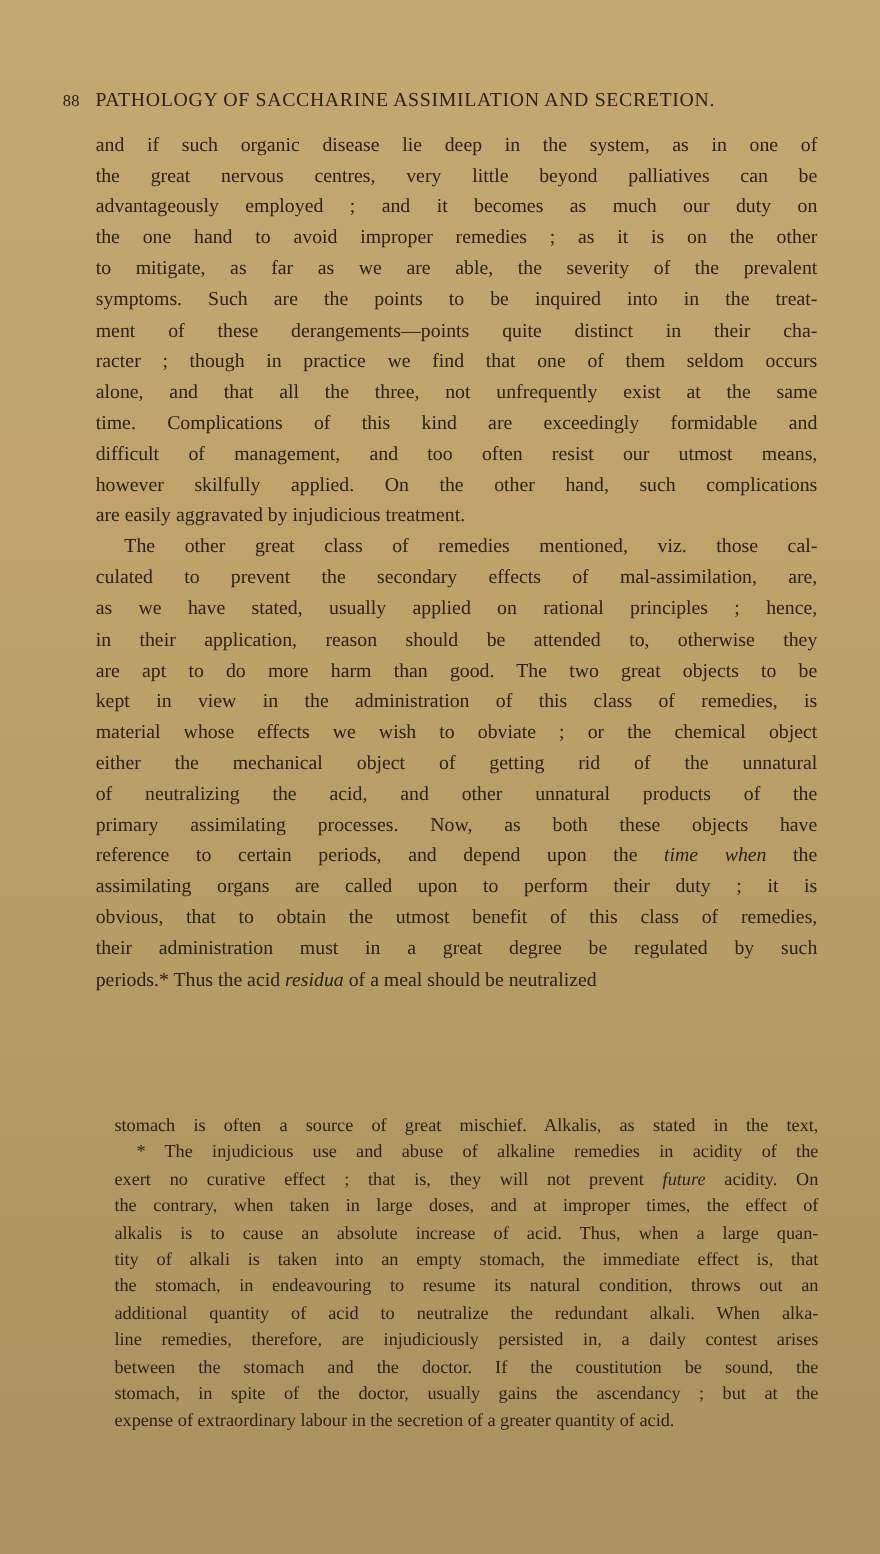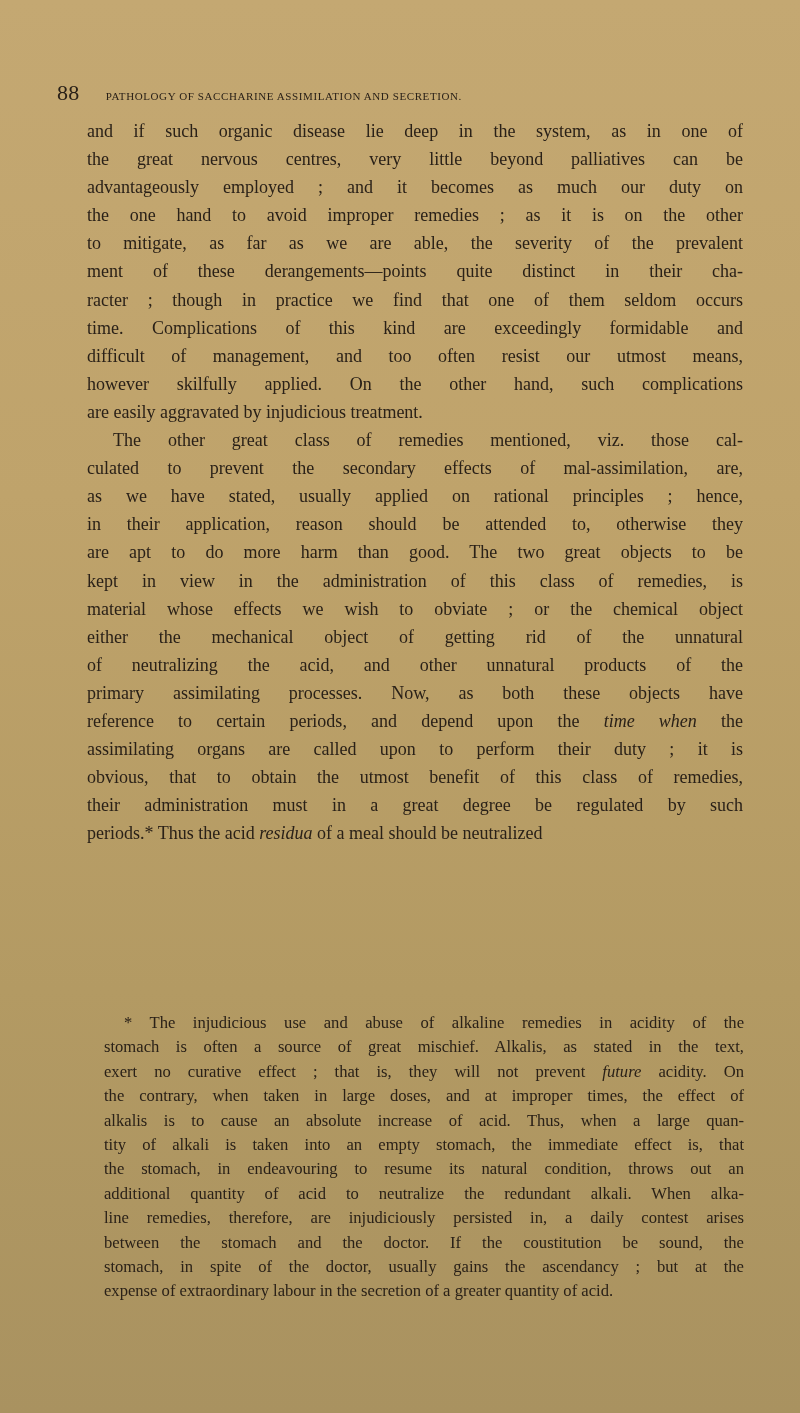--- a/index.html
+++ b/index.html
@@ -8,22 +8,22 @@
     background: linear-gradient(180deg, #c4a872 0%, #bfa36b 35%, #b39a63 70%, #a99260 100%);
     position: relative;
     font-family: "Liberation Serif", "DejaVu Serif", serif;
     color: #2a2118;
   }
   .page { position: absolute; left: 0; top: 0; width: 800px; height: 1413px; }
   .running-head {
     position: absolute; left: 57px; top: 80px; width: 680px;
     font-size: 15.5px; letter-spacing: 0.3px; white-space: nowrap;
   }
-  .running-head .folio { font-size: 22px; margin-right: 22px; }
-  .running-head .title { text-transform: uppercase; font-size: 11px; letter-spacing: 0.6px; }
+  .running-head .folio { font-size: 15px; margin-right: 10px; }
+  .running-head .title { text-transform: uppercase; font-size: 18px; letter-spacing: 0.6px; }
   .body-text {
     position: absolute; left: 87px; top: 117px; width: 656px;
     font-size: 18px; line-height: 28.1px;
   }
   .line { display: block; white-space: nowrap; text-align: justify; text-align-last: justify; height: 28.1px; overflow: visible; }
   .line.last { text-align-last: left; }
   .line.indent { padding-left: 26px; }
   em { font-style: italic; }
   .footnote {
     position: absolute; left: 104px; top: 1011px; width: 640px;
@@ -40,22 +40,24 @@
     <span class="folio">88</span>
     <span class="title">PATHOLOGY OF SACCHARINE ASSIMILATION AND SECRETION.</span>
   </div>
 
   <div class="body-text" id="body-text">
       <span class="line">and if such organic disease lie deep in the system, as in one of</span>
       <span class="line">the great nervous centres, very little beyond palliatives can be</span>
       <span class="line">advantageously employed ; and it becomes as much our duty on</span>
       <span class="line">the one hand to avoid improper remedies ; as it is on the other</span>
       <span class="line">to mitigate, as far as we are able, the severity of the prevalent</span>
+      <span class="line">symptoms. Such are the points to be inquired into in the treat-</span>
       <span class="line">ment of these derangements—points quite distinct in their cha-</span>
       <span class="line">racter ; though in practice we find that one of them seldom occurs</span>
+      <span class="line">alone, and that all the three, not unfrequently exist at the same</span>
       <span class="line">time. Complications of this kind are exceedingly formidable and</span>
       <span class="line">difficult of management, and too often resist our utmost means,</span>
       <span class="line">however skilfully applied. On the other hand, such complications</span>
       <span class="line last">are easily aggravated by injudicious treatment.</span>
       <span class="line indent">The other great class of remedies mentioned, viz. those cal-</span>
       <span class="line">culated to prevent the secondary effects of mal-assimilation, are,</span>
       <span class="line">as we have stated, usually applied on rational principles ; hence,</span>
       <span class="line">in their application, reason should be attended to, otherwise they</span>
       <span class="line">are apt to do more harm than good. The two great objects to be</span>
       <span class="line">kept in view in the administration of this class of remedies, is</span>
@@ -64,22 +66,22 @@
       <span class="line">of neutralizing the acid, and other unnatural products of the</span>
       <span class="line">primary assimilating processes. Now, as both these objects have</span>
       <span class="line"><span>reference to certain periods, and depend upon the </span><em>time when</em><span> the</span></span>
       <span class="line">assimilating organs are called upon to perform their duty ; it is</span>
       <span class="line">obvious, that to obtain the utmost benefit of this class of remedies,</span>
       <span class="line">their administration must in a great degree be regulated by such</span>
       <span class="line last"><span>periods.* Thus the acid </span><em>residua</em><span> of a meal should be neutralized</span></span>
     </div>
 
   <div class="footnote" id="footnote">
+      <span class="line">stomach is often a source of great mischief. Alkalis, as stated in the text,</span>
       <span class="line indent">* The injudicious use and abuse of alkaline remedies in acidity of the</span>
-      <span class="line">stomach is often a source of great mischief. Alkalis, as stated in the text,</span>
       <span class="line"><span>exert no curative effect ; that is, they will not prevent </span><em>future</em><span> acidity. On</span></span>
       <span class="line">the contrary, when taken in large doses, and at improper times, the effect of</span>
       <span class="line">alkalis is to cause an absolute increase of acid. Thus, when a large quan-</span>
       <span class="line">tity of alkali is taken into an empty stomach, the immediate effect is, that</span>
       <span class="line">the stomach, in endeavouring to resume its natural condition, throws out an</span>
       <span class="line">additional quantity of acid to neutralize the redundant alkali. When alka-</span>
       <span class="line">line remedies, therefore, are injudiciously persisted in, a daily contest arises</span>
       <span class="line">between the stomach and the doctor. If the coustitution be sound, the</span>
       <span class="line">stomach, in spite of the doctor, usually gains the ascendancy ; but at the</span>
       <span class="line last">expense of extraordinary labour in the secretion of a greater quantity of acid.</span>

